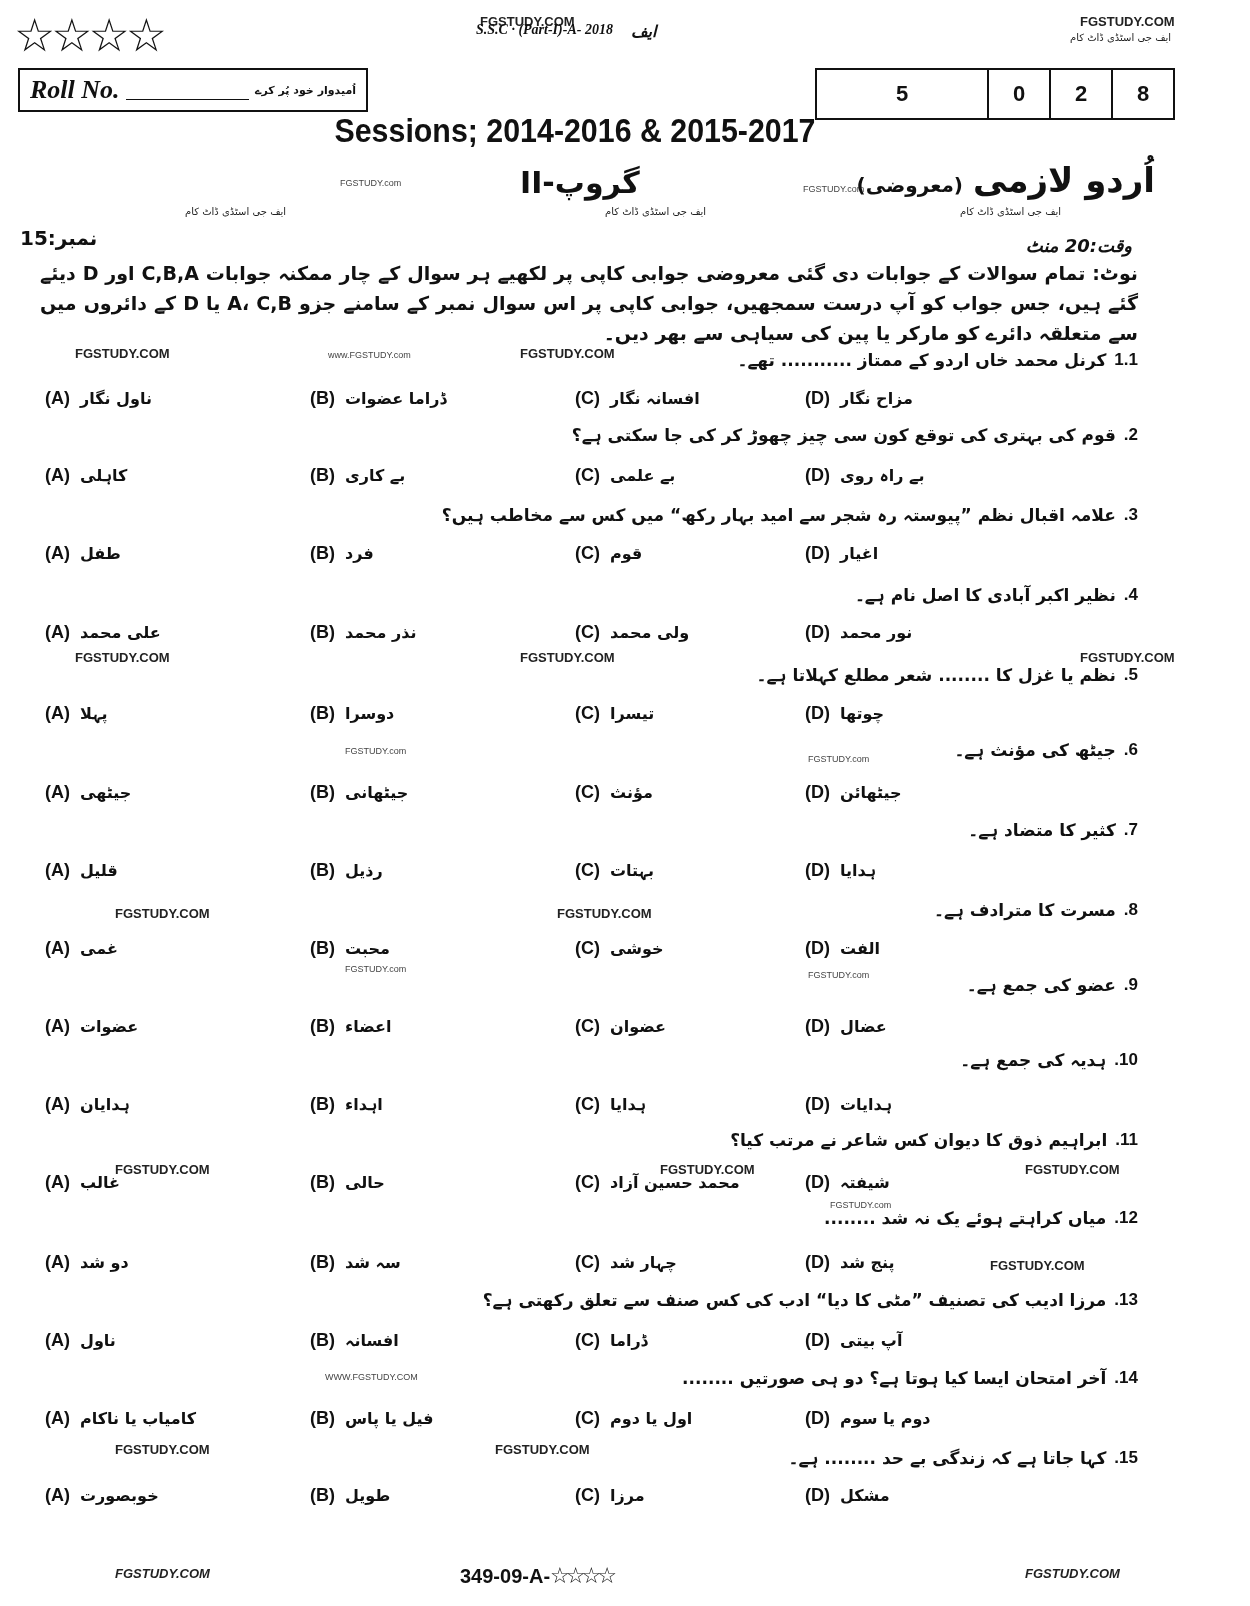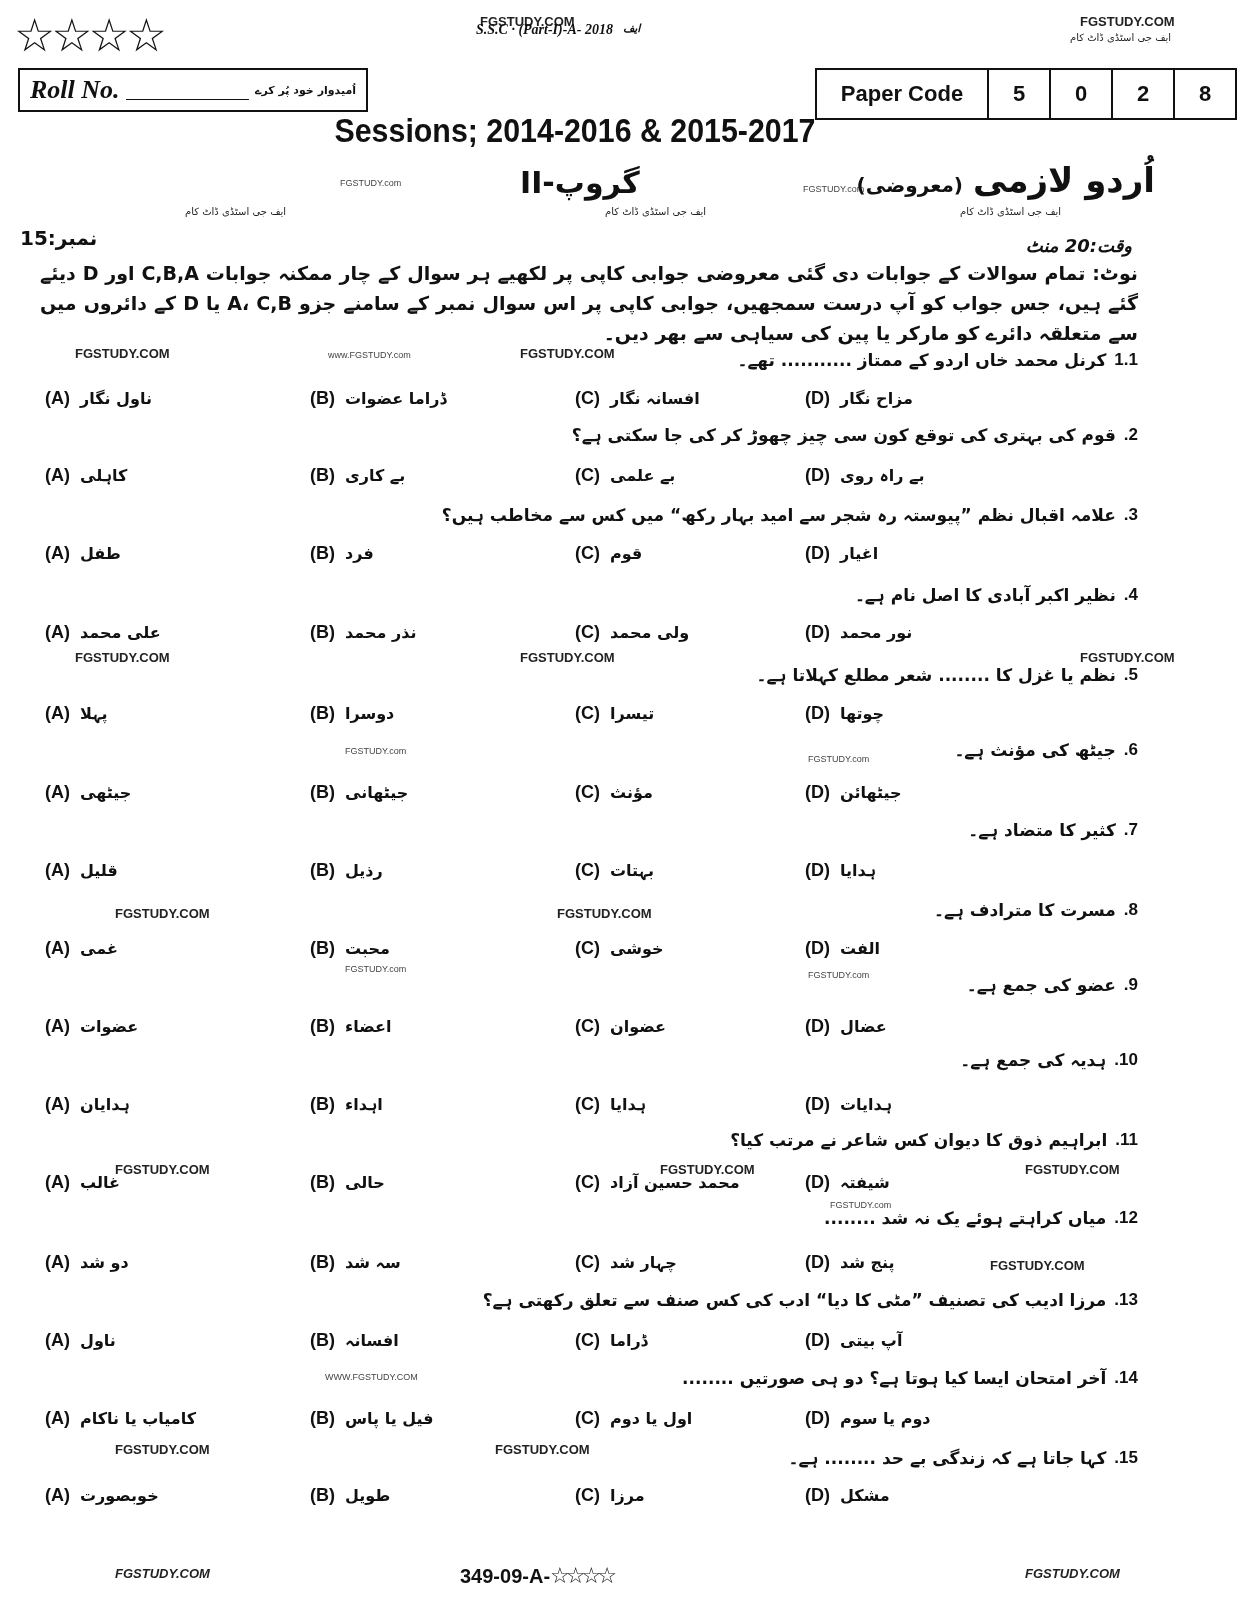--- a/index.html
+++ b/index.html
@@ -46,34 +46,33 @@
   .footer-code { left: 460px; top: 1563px; font-weight: bold; font-size: 20px; font-family: "Liberation Sans", sans-serif; }
 </style>
 </head>
 <body>
 
 <div class="abs stars" style="left:14px; top:8px; font-size:46px;">☆☆☆☆</div>
 
 <div class="abs wm" style="left:480px; top:14px;">FGSTUDY.COM</div>
 <div class="abs" style="left:476px; top:22px; font-family:'Liberation Serif',serif; font-style:italic; font-weight:bold; font-size:14px; display:flex; gap:10px;">
   <span>S.S.C · (Part-I)-A- 2018</span>
-  <span class="urdu" style="font-size:11px;">ایف</span>
+  <span class="urdu" style="font-size:16px;margin-left:8px;">ایف</span>
 </div>
 
 <div class="abs wm" style="left:1080px; top:14px;">FGSTUDY.COM</div>
 <div class="abs urdu-small" style="left:1070px; top:32px;">ایف جی اسٹڈی ڈاٹ کام</div>
 
 <div class="abs roll-box">
   <span class="roll-label">Roll No.</span>
   <span class="roll-line"></span>
   <span class="roll-hint">اُمیدوار خود پُر کرے</span>
 </div>
 
 <div class="abs paper-code">
-  <div class="pc-cell">Paper Code</div>
   <div class="pc-cell">5</div>
   <div class="pc-cell">0</div>
   <div class="pc-cell">2</div>
   <div class="pc-cell">8</div>
 </div>
 
 <div class="abs sessions">Sessions; 2014-2016 &amp; 2015-2017</div>
 
 <div class="abs wm-small" style="left:340px; top:178px;">FGSTUDY.com</div>
 <div class="abs wm-small" style="left:803px; top:184px;">FGSTUDY.com</div>

